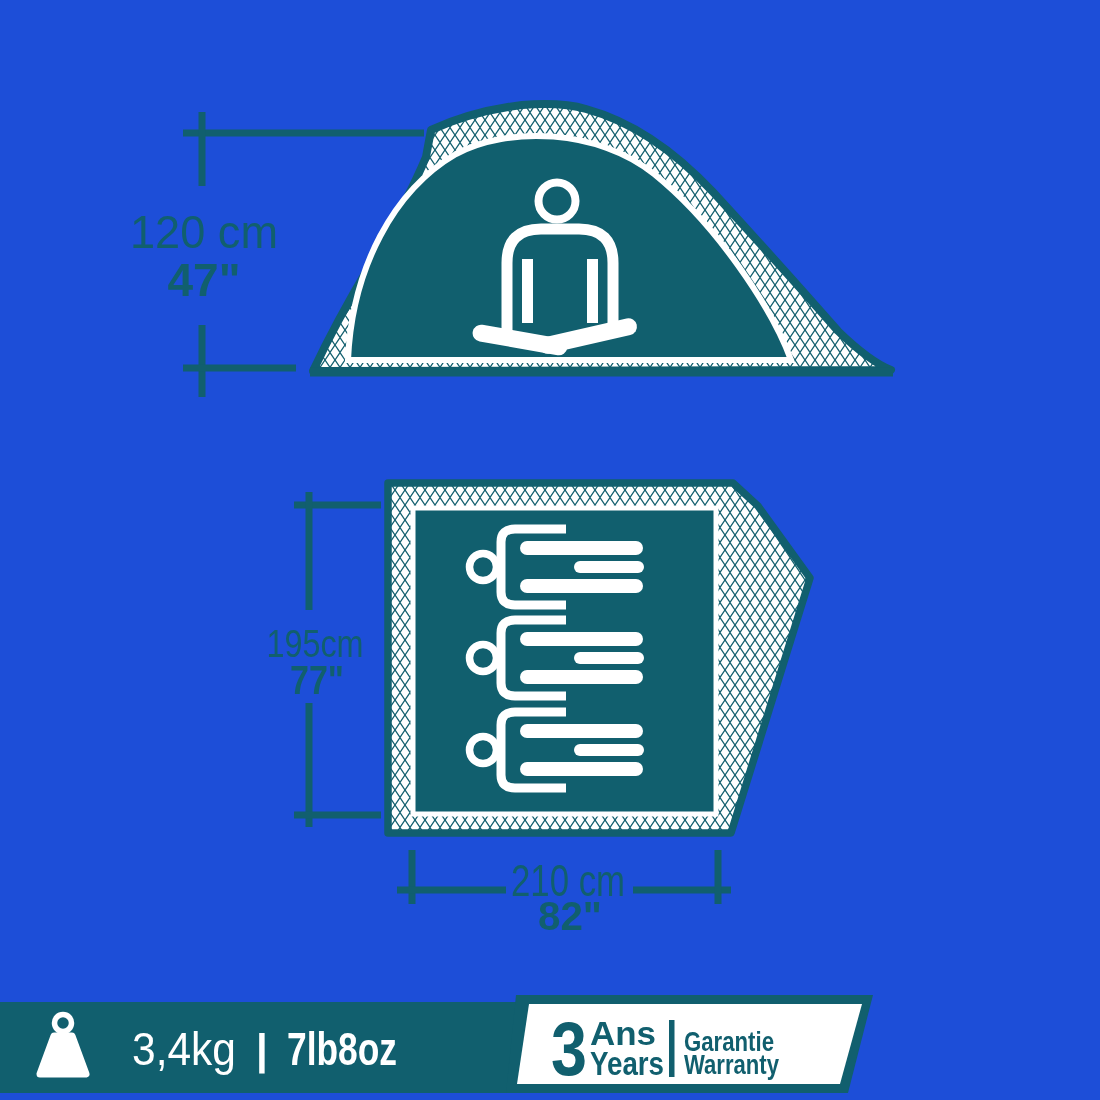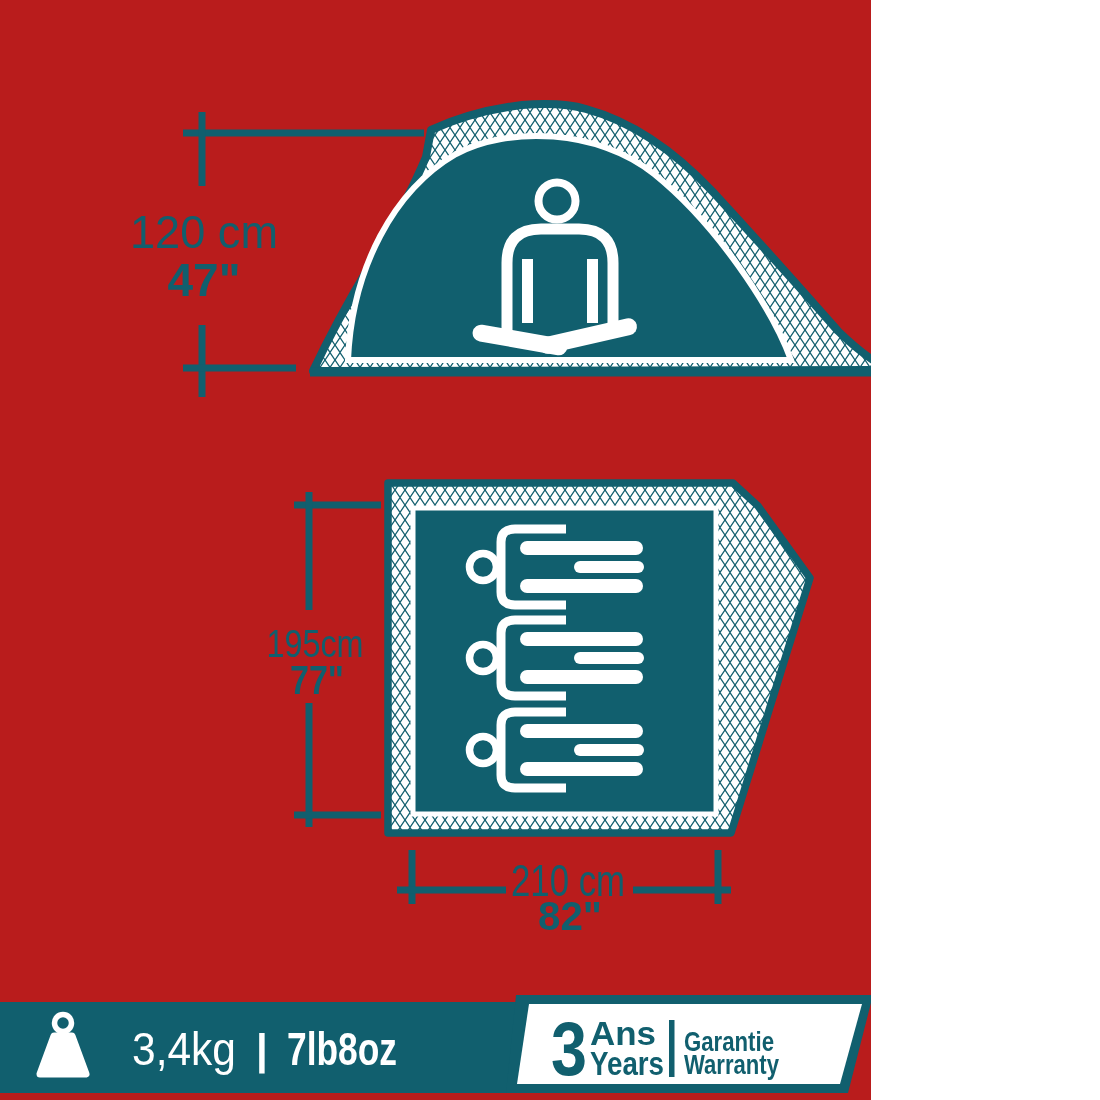--- a/index.html
+++ b/index.html
@@ -1,16 +1,16 @@
 <!DOCTYPE html>
 <html><head>
 <meta charset="utf-8">
 <style>
   html,body{margin:0;padding:0;background:#ffffff;}
-  .stage{position:relative;width:871px;height:1100px;background:#b91c1c;overflow:hidden;
+  .stage{position:relative;width:1100px;height:1100px;background:#1d4ed8;overflow:hidden;
          font-family:"Liberation Sans", sans-serif;}
   .stage svg{position:absolute;left:0;display:block;}
   #svg-side{top:0;}
   #svg-floor{top:460px;}
   #svg-banner{top:995px;}
   text{font-family:"Liberation Sans", sans-serif;}
   .dimtxt{fill:#115F6E;font-weight:400;}
   .dimtxt-b{fill:#115F6E;font-weight:700;}
   .bannertxt{fill:#ffffff;font-weight:400;}
   .bannertxt-b{fill:#ffffff;font-weight:700;}

